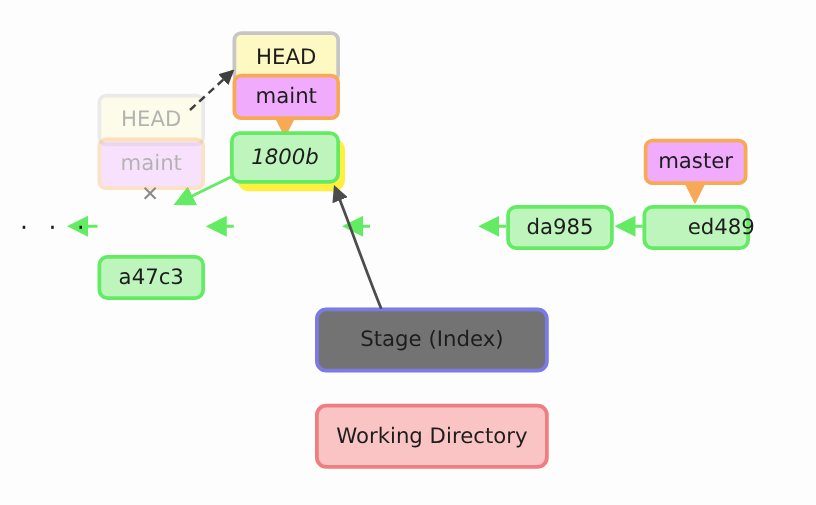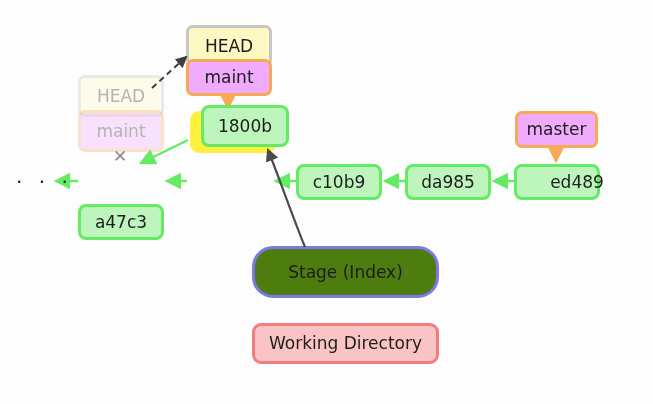--- a/index.html
+++ b/index.html
@@ -48,23 +48,23 @@
 
   .head {
     background: #fef9c3;
     border-color: #c6c6c6;
     border-radius: 7px;
   }
 
   .ghost { opacity: 0.33; }
 
   .stage {
-    background: #4d7c0f;
+    background: #737373;
     border-color: #7b7be8;
-    border-radius: 21px;
+    border-radius: 9px;
     font-size: 17px;
   }
 
   .workdir {
     background: #fac4c4;
     border-color: #ef7e80;
     border-radius: 9px;
     font-size: 17px;
   }
 
@@ -172,41 +172,38 @@
   <div class="node ref raised" style="left:186px; top:59px; width:86px; height:37px;">
     <span>maint</span>
   </div>
 
   <div class="node ref" style="left:515px; top:111px; width:83px; height:37px;">
     <span>master</span>
   </div>
 
   <div class="ellipsis" style="left:16px; top:172px;">· · ·</div>
 
-  <div class="node commit raised" style="left:201px; top:105px; width:88px; height:42px;">
+  <div class="node commit raised" style="left:184px; top:105px; width:88px; height:42px;font-style:italic;">
     <span>1800b</span>
   </div>
 
   <div class="node commit" style="left:78px; top:164px; width:86px; height:36px;margin-top:40px;">
     <span>a47c3</span>
   </div>
-  <div class="node commit" style="left:296px; top:164px; width:86px; height:36px;">
-    <span>c10b9</span>
-  </div>
   <div class="node commit" style="left:405px; top:164px; width:86px; height:36px;">
     <span>da985</span>
   </div>
   <div class="node commit" style="left:514px; top:164px; width:86px; height:36px;padding-left:40px;">
     <span>ed489</span>
   </div>
 
   <div class="node stage" style="left:252px; top:246px; width:187px; height:52px;">
     <span>Stage (Index)</span>
   </div>
-  <div class="node workdir" style="left:252px; top:323px; width:187px; height:41px;">
+  <div class="node workdir" style="left:252px; top:323px; width:187px; height:52px;">
     <span>Working Directory</span>
   </div>
 
   <svg class="layer over" viewBox="0 0 653 404">
 
     <path d="M 305,247 C 292,215 280,180 268,150" stroke="#4c4c4c" stroke-width="2.2" fill="none" marker-end="url(#mDark)"></path>
 
     <path d="M 152,88 L 186,57" stroke="#3f3f3f" stroke-width="2" fill="none" stroke-dasharray="6,4" marker-end="url(#mDashed)"></path>
   </svg>
 

